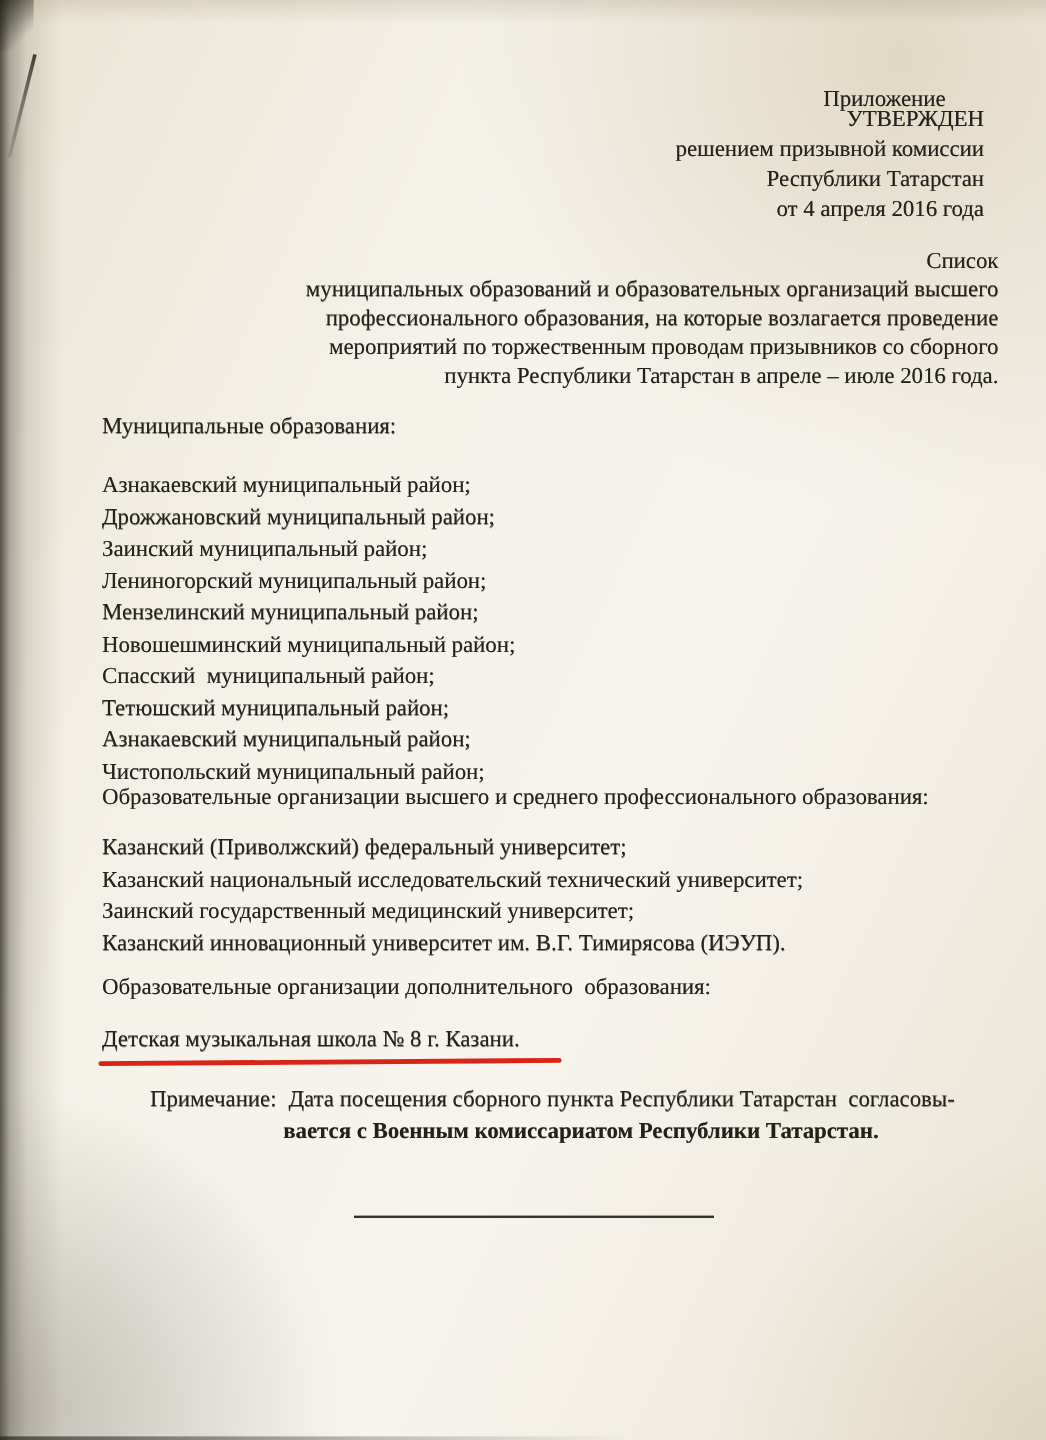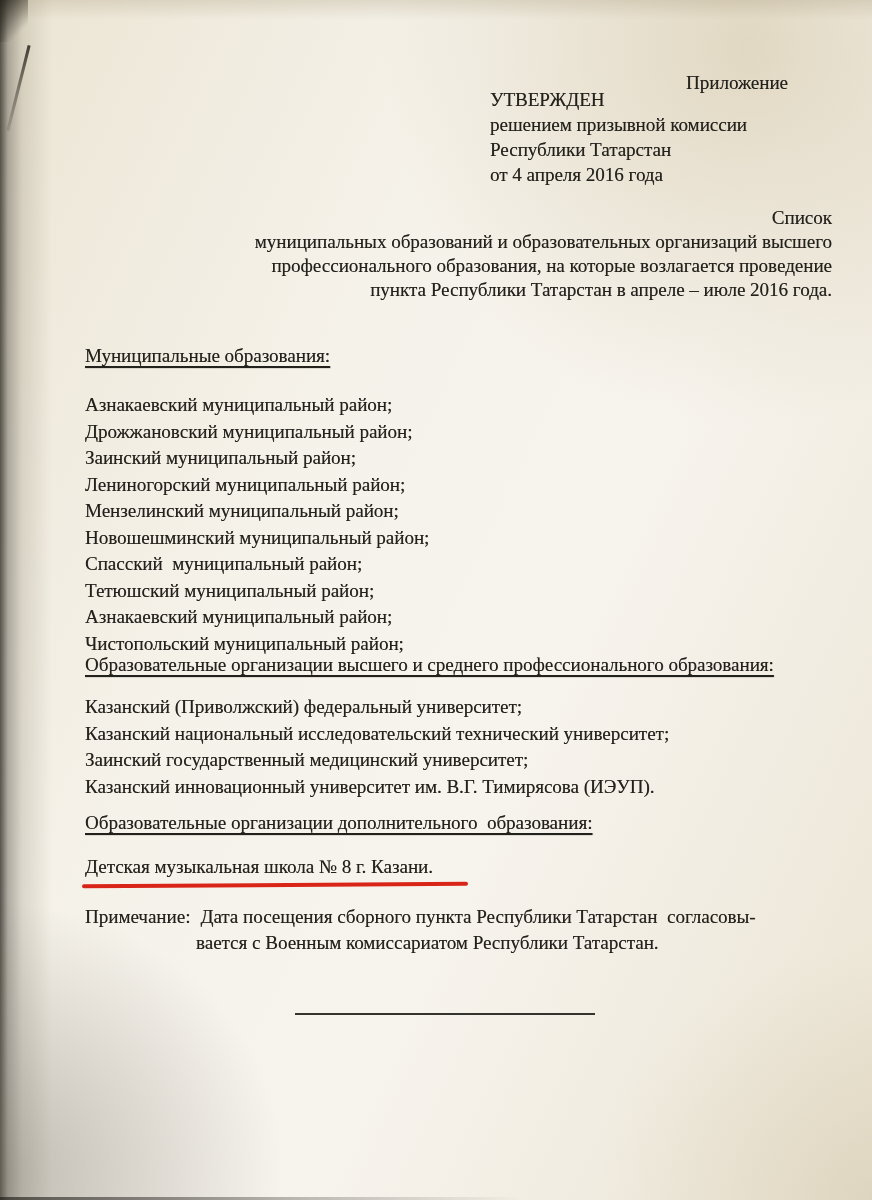--- a/index.html
+++ b/index.html
@@ -38,55 +38,54 @@
   .edge-bottom {
     position: absolute; bottom: 0; left: 0; width: 60%; height: 3px;
     background: linear-gradient(to right, rgba(30,28,22,0.65), rgba(30,28,22,0));
   }
 
   .appendix {
     position: absolute; top: 24px; right: 84px; margin-top: 48px;
   }
   .approval {
     position: absolute; top: 87px; right: 52px; width: 330px;
-    text-align: left; line-height: 25px;
+    text-align: right; line-height: 25px;
   }
 
   .content {
     position: absolute; left: 85px; top: 0; width: 737px;
   }
   .title-block {
     position: absolute; top: 206px; left: -10px; width: 757px;
     text-align: right; line-height: 24px;
   }
   .title-block .line { margin-bottom: 0; }
 
   .section-heading {
     position: absolute;
-    text-decoration: underline;
     text-decoration-thickness: 1.5px;
     text-underline-offset: 4px;
   }
   .h-municipal  { top: 345px; }
   .h-higher     { top: 654px; }
   .h-additional { top: 812px; }
 
   .list-municipal { position: absolute; top: 392px; line-height: 26.5px; }
   .list-higher    { position: absolute; top: 694px; line-height: 26.5px; }
 
   .school-line { position: absolute; top: 856px; }
   .red-underline {
     position: absolute; top: 883px; left: -3px; width: 386px; height: 3.5px;
     border-radius: 2px;
     transform: rotate(-0.4deg);
   }
 
-  .note { position: absolute; top: 904px; line-height: 26px; }
+  .note { position: absolute; top: 904px; line-height: 26px; margin-left: 40px; }
   .note-text { padding-left: 10px; }
-  .note-l2 { margin-left: 111px; }
+  .note-l2 { margin-left: 111px; font-weight: bold; }
 
   .bottom-rule {
     position: absolute; top: 1013px; left: 210px; width: 300px; height: 2px;
     background: #35332d;
   }
 </style>
 </head>
 <body>
 
 <div class="page">
@@ -103,20 +102,21 @@
     <div class="line">Республики Татарстан</div>
     <div class="line">от 4 апреля 2016 года</div>
   </div>
 
   <div class="content">
 
     <div class="title-block">
       <div class="line">Список</div>
       <div class="line">муниципальных образований и образовательных организаций высшего</div>
       <div class="line">профессионального образования, на которые возлагается проведение</div>
+      <div class="line">мероприятий по торжественным проводам призывников со сборного</div>
       <div class="line">пункта Республики Татарстан в апреле – июле 2016 года.</div>
     </div>
 
     <div class="section-heading h-municipal line">Муниципальные образования:</div>
 
     <div class="list-municipal">
       <div class="line">Азнакаевский муниципальный район;</div>
       <div class="line">Дрожжановский муниципальный район;</div>
       <div class="line">Заинский муниципальный район;</div>
       <div class="line">Лениногорский муниципальный район;</div>

